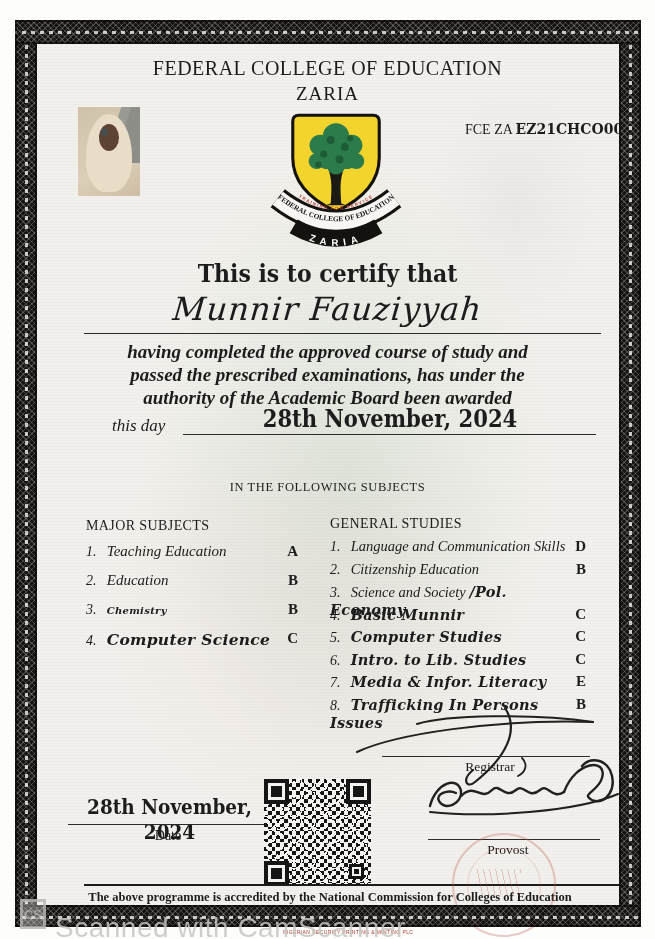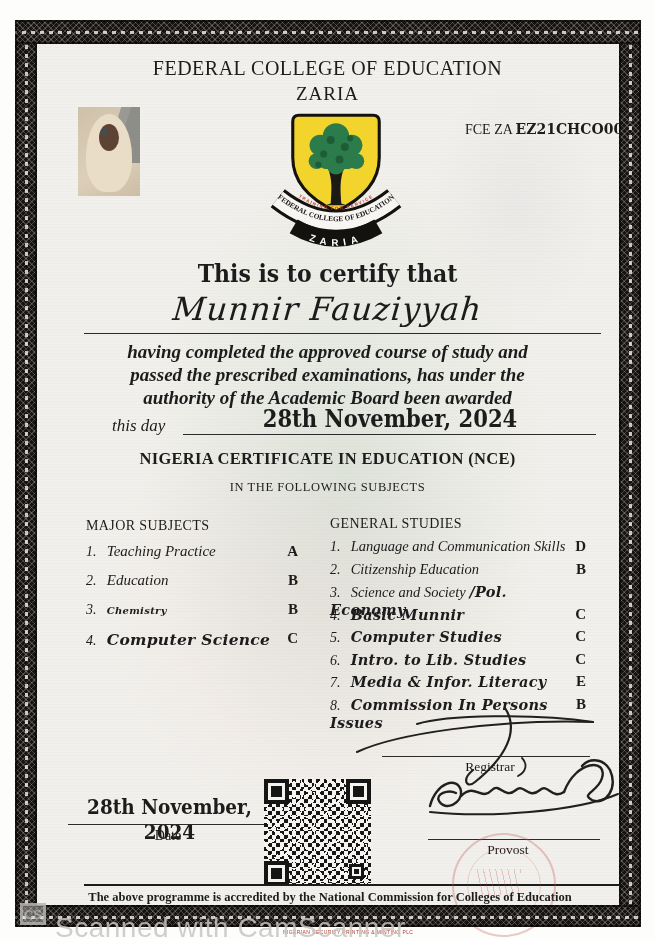--- a/index.html
+++ b/index.html
@@ -71,21 +71,21 @@
 
   .sig path{fill:none;stroke:#20201f;stroke-linecap:round;}
 
   .stamp{left:452px;top:833px;width:100px;height:100px;border-radius:50%;
     border:2px solid rgba(186,84,74,.30);z-index:1;}
   .stamp::before{content:"";position:absolute;inset:13px;border-radius:50%;border:1px solid rgba(186,84,74,.22);}
   .stamp::after{content:"";position:absolute;left:22px;top:34px;width:45px;height:26px;
     background:repeating-linear-gradient(78deg, rgba(186,84,74,.28) 0 1px, transparent 1px 6px);}
 
   .cs-wrap{left:20px;top:884px;z-index:6;display:flex;align-items:center;gap:9px;opacity:.85;}
-  .cs-badge{width:26px;height:22px;border:3px solid #b8b8b5;color:#b8b8b5;box-sizing:border-box;
+  .cs-badge{width:26px;height:30px;border:3px solid #b8b8b5;color:#b8b8b5;box-sizing:border-box;
     font-family:"Liberation Sans",sans-serif;font-weight:bold;font-size:13px;display:flex;
     align-items:center;justify-content:center;background:rgba(245,245,243,.4);}
   .cs-text{font-family:"Liberation Sans",sans-serif;font-size:28px;color:#c6c6c3;letter-spacing:.5px;margin-top:28px;}
 
   .printer{top:929px;left:283px;font-size:5px;color:#b23a30;letter-spacing:.4px;z-index:3;
     font-family:"Liberation Sans",sans-serif;filter:blur(.3px);}
 </style>
 </head>
 <body>
 
@@ -171,28 +171,27 @@
   <div class="line" style="left:84px;top:333px;width:517px;"></div>
 
   <div class="abs ctr it" style="left:60px;right:60px;top:364px;font-size:19px;font-weight:bold;">passed the prescribed examinations, has under the</div>
   <div class="abs ctr it" style="left:60px;right:60px;top:341px;font-size:19px;font-weight:bold;">having completed the approved course of study and</div>
   <div class="abs ctr it" style="left:60px;right:60px;top:387px;font-size:19px;font-weight:bold;">authority of the Academic Board been awarded</div>
 
   <div class="abs it" style="left:112px;top:416px;font-size:17px;">this day</div>
   <div class="abs ctr blk cond" style="left:190px;width:400px;top:404px;font-size:24px;">28th November, 2024</div>
   <div class="line" style="left:183px;top:434px;width:413px;"></div>
 
-  <div class="abs ctr" style="left:60px;right:60px;top:449px;font-size:16.5px;font-weight:bold;letter-spacing:.3px;">NIGERIA CERTIFICATE IN EDUCATION (NCE)</div>
   <div class="abs ctr" style="left:60px;right:60px;top:480px;font-size:12.5px;letter-spacing:.6px;">IN THE FOLLOWING SUBJECTS</div>
 
   <div class="col major" style="left:86px;top:518px;width:212px;">
     <div class="hd">MAJOR SUBJECTS</div>
     <div class="srow" style="margin-top:9px;">
       <span class="num">1.</span>
-      <span class="it">Teaching Practice</span>
+      <span class="it">Teaching Education</span>
       <span class="grade">A</span>
     </div>
     <div class="srow">
       <span class="num">2.</span>
       <span class="it">Education</span>
       <span class="grade">B</span>
     </div>
     <div class="srow">
       <span class="num">3.</span>
       <span class="script" style="font-size:10px;">Chemistry</span>
@@ -238,21 +237,21 @@
       <span class="script">Intro. to Lib. Studies</span>
       <span class="grade">C</span>
     </div>
     <div class="srow">
       <span class="num">7.</span>
       <span class="script">Media &amp; Infor. Literacy</span>
       <span class="grade">E</span>
     </div>
     <div class="srow">
       <span class="num">8.</span>
-      <span class="script">Commission In Persons Issues</span>
+      <span class="script">Trafficking In Persons Issues</span>
       <span class="grade">B</span>
     </div>
   </div>
 
   <svg class="abs sig" style="left:355px;top:706px;" width="245" height="88" viewBox="0 0 245 88">
     <path d="M2,46 C40,28 140,13 238,16" stroke-width="2"></path>
     <path d="M238,16 C180,7 90,9 62,18" stroke-width="2"></path>
     <path d="M150,2 C165,25 150,52 120,76 C112,83 106,74 118,64" stroke-width="2.2"></path>
   </svg>
   <div class="line" style="left:382px;top:756px;width:208px;height:1.2px;"></div>

